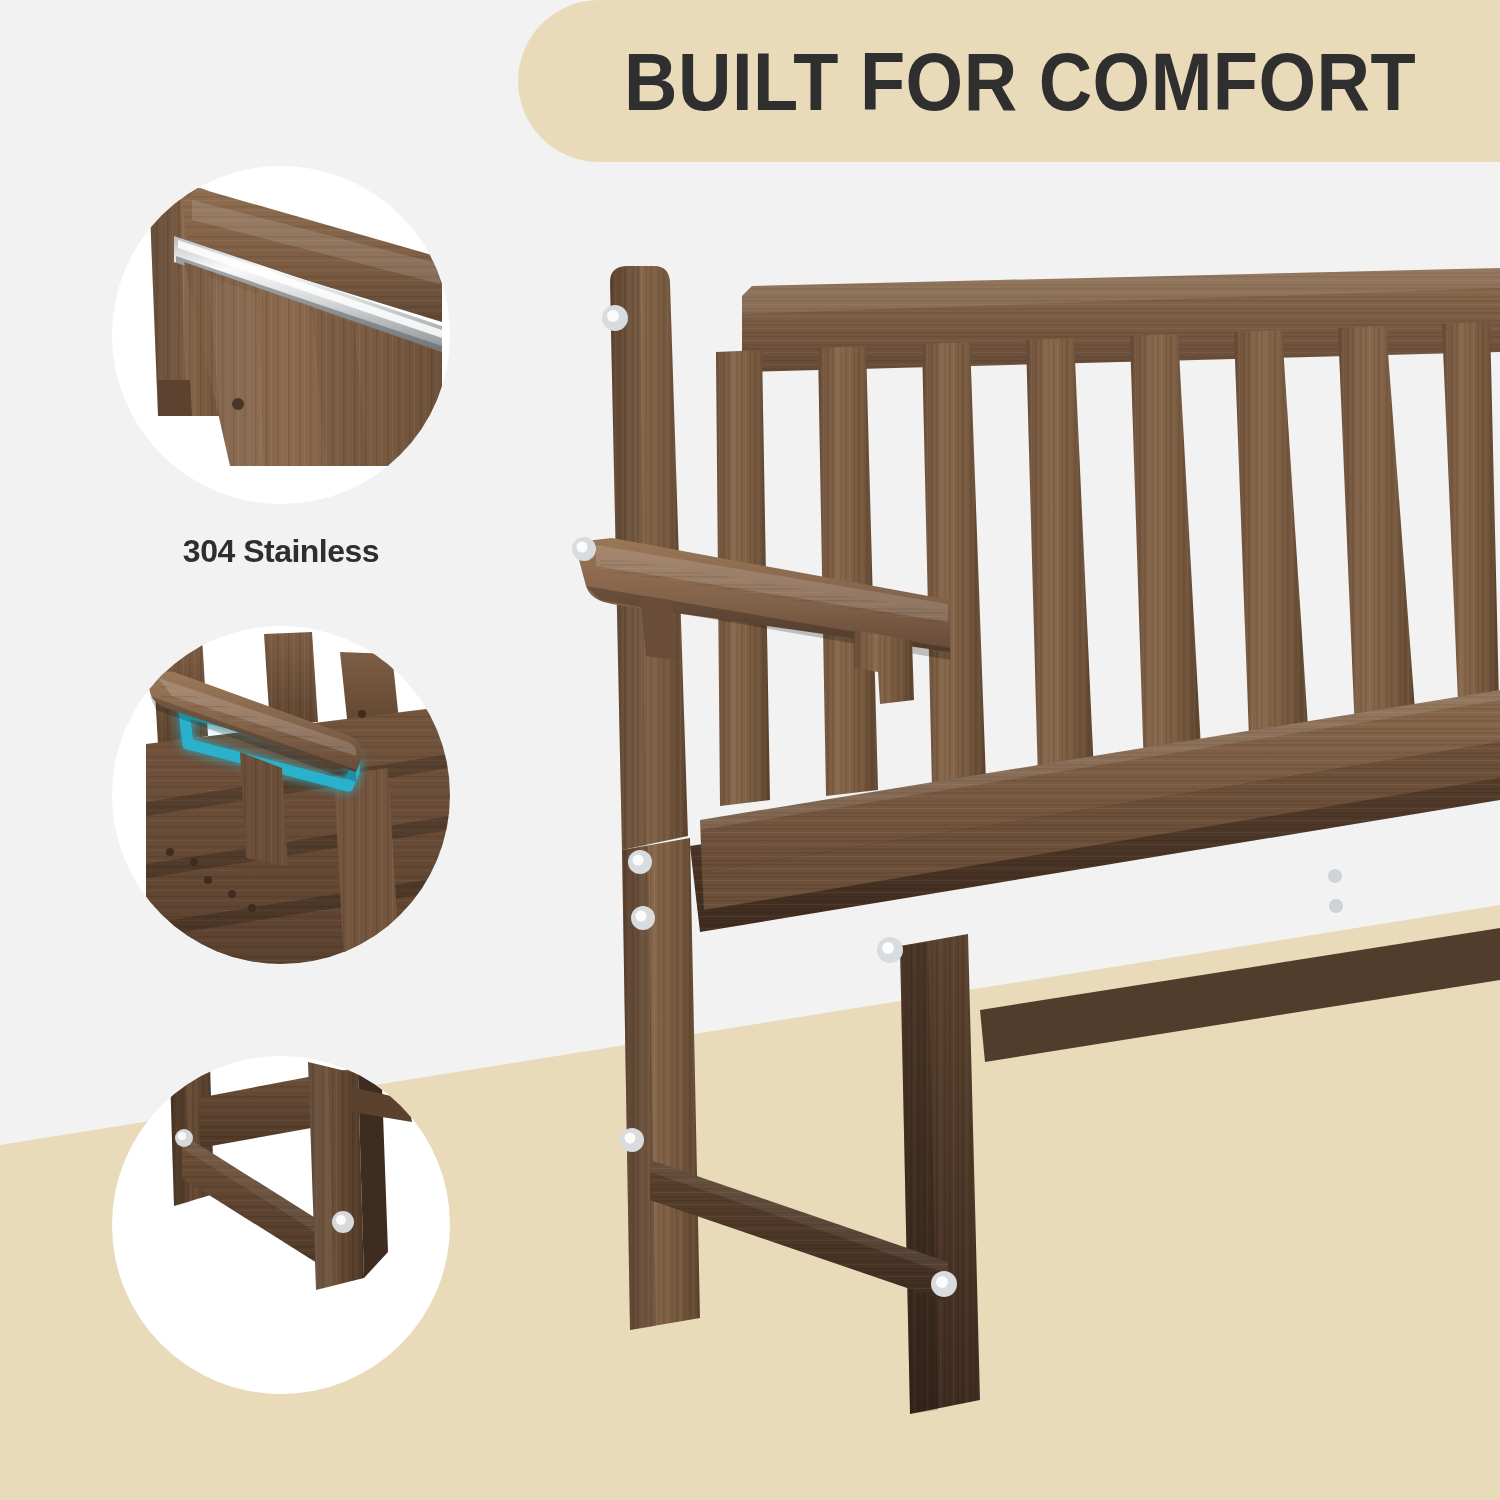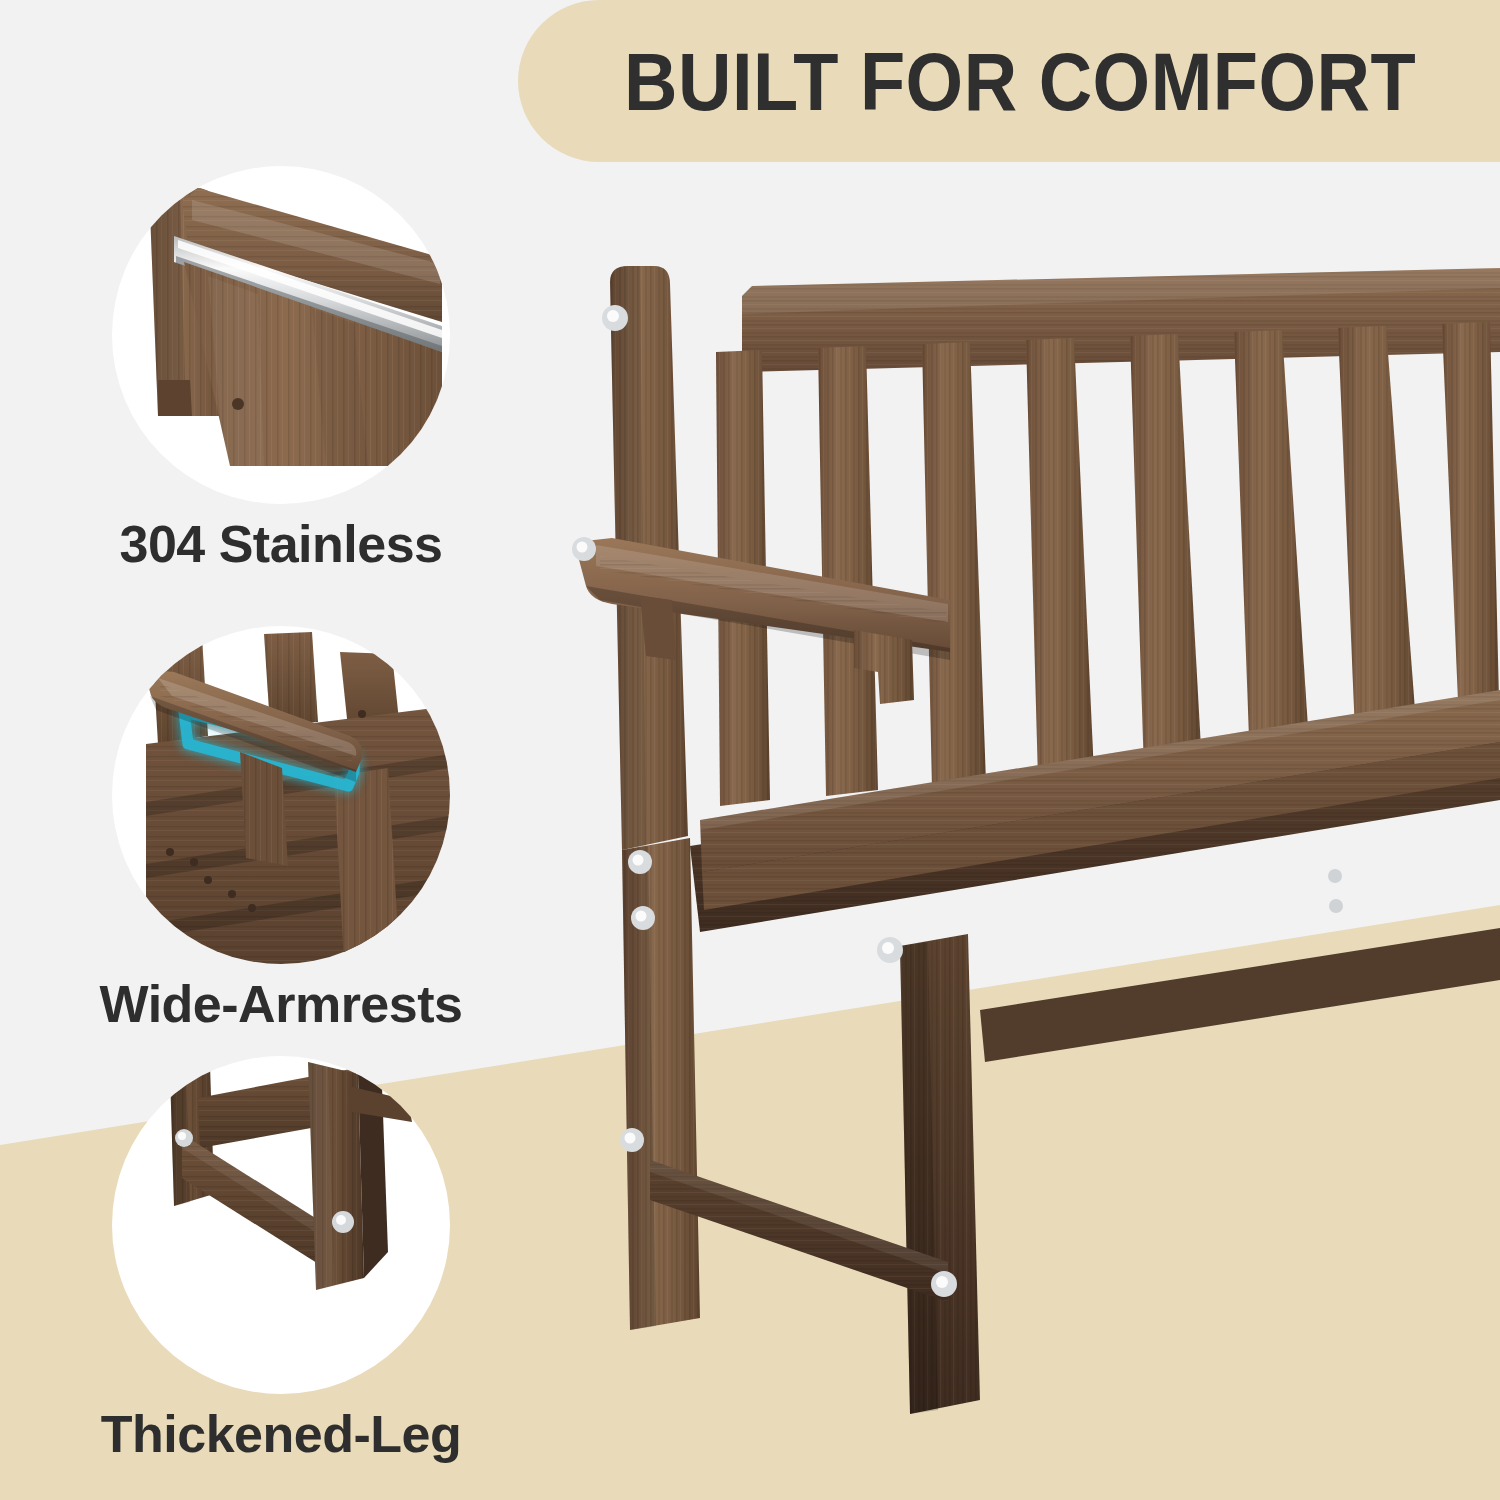--- a/index.html
+++ b/index.html
@@ -32,21 +32,21 @@
   }
 
   
   .callout{position:absolute;width:400px;}
   .bubble{
     position:relative;width:338px;height:338px;margin:0 auto;
     border-radius:50%;background:#ffffff;overflow:hidden;
   }
   .cap{
     text-align:center;color:#2e2e2e;font-weight:bold;
-    font-size:52px;line-height:1.08;margin-top:12px;
+    font-size:32px;line-height:1.08;margin-top:30px;
     font-family:"Liberation Sans", sans-serif;
     letter-spacing:-0.5px;
   }
 
   
   .bench{position:absolute;left:0;top:0;width:1500px;height:1500px;}
 </style>
 </head>
 <body>
 
@@ -306,23 +306,20 @@
         <path d="M128,126 L170,142 L176,240 L134,232 Z" fill="url(#gv2)"></path>
 
         <circle cx="58" cy="226" r="4" fill="#3e2c20"></circle>
         <circle cx="82" cy="236" r="4" fill="#3e2c20"></circle>
         <circle cx="96" cy="254" r="4" fill="#3e2c20"></circle>
         <circle cx="120" cy="268" r="4" fill="#3e2c20"></circle>
         <circle cx="140" cy="282" r="4" fill="#3e2c20"></circle>
         <circle cx="250" cy="88" r="4" fill="#3e2c20"></circle>
       </svg>
     </div>
-    <div class="cap">
-      <div>Wide-Armrests</div>
-    </div>
   </div>
 
   <div class="callout" style="left:81px;top:1056px;">
     <div class="bubble">
       <svg viewBox="0 0 338 338" width="338" height="338">
         <defs>
           <linearGradient id="legG" x1="0" y1="0" x2="1" y2="0">
             <stop offset="0%" stop-color="#5c432f"></stop>
             <stop offset="45%" stop-color="#6d5038"></stop>
             <stop offset="100%" stop-color="#4d3726"></stop>
@@ -358,22 +355,19 @@
 
         <path d="M246,18 L270,30 L276,196 L252,222 Z" fill="#3f2c20"></path>
         <path d="M236,30 L296,44 L300,66 L240,56 Z" fill="#5b422e"></path>
 
         <circle cx="72" cy="82" r="9" fill="#d6d9db"></circle>
           <circle cx="70" cy="80" r="4" fill="#fbfbfb"></circle>
         <circle cx="231" cy="166" r="11" fill="#d6d9db"></circle>
           <circle cx="229" cy="164" r="5" fill="#fbfbfb"></circle>
       </svg>
     </div>
-    <div class="cap">
-      <div>Thickened-Leg</div>
-    </div>
   </div>
 
   <div class="banner">
     <div class="banner-title">BUILT FOR COMFORT</div>
   </div>
 
 </div>
 
 </body></html>

